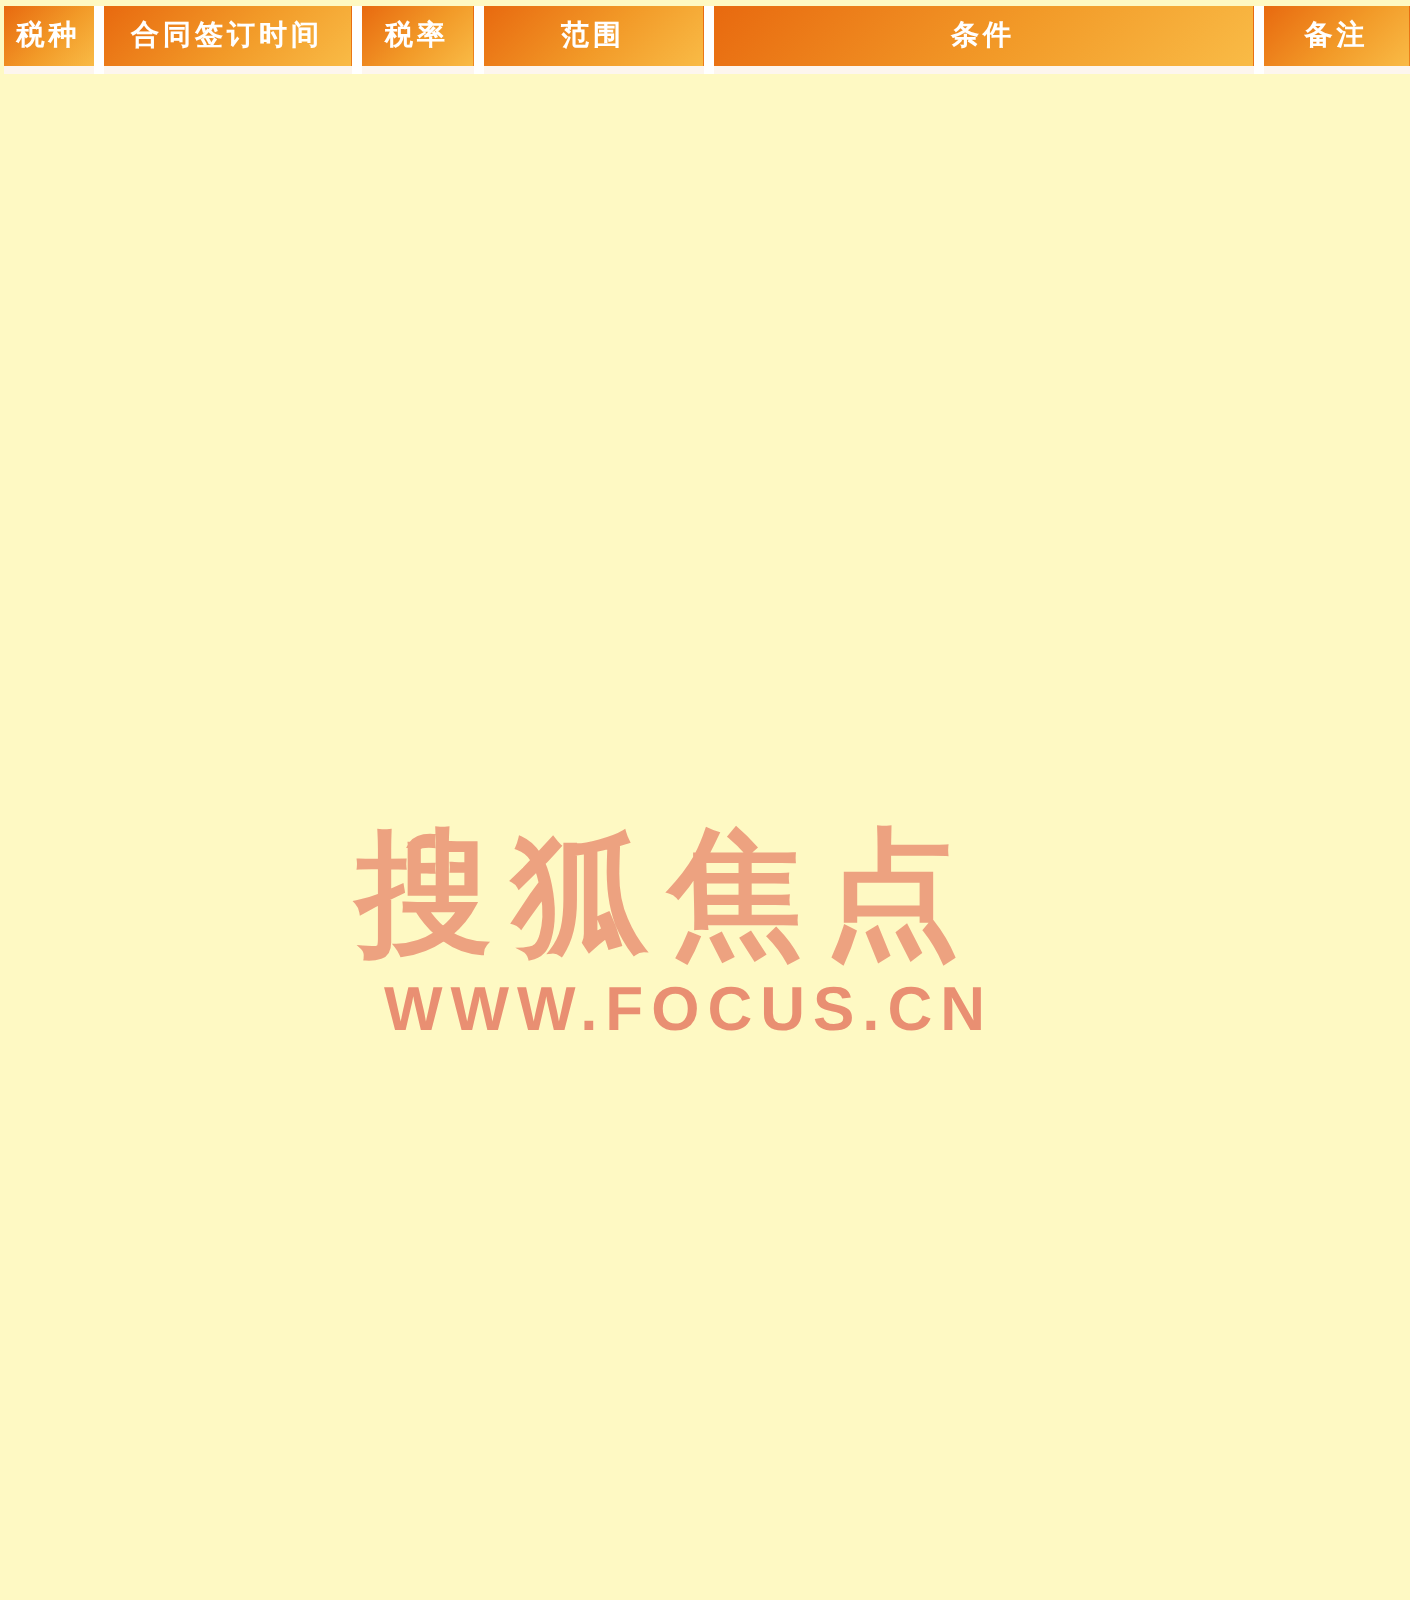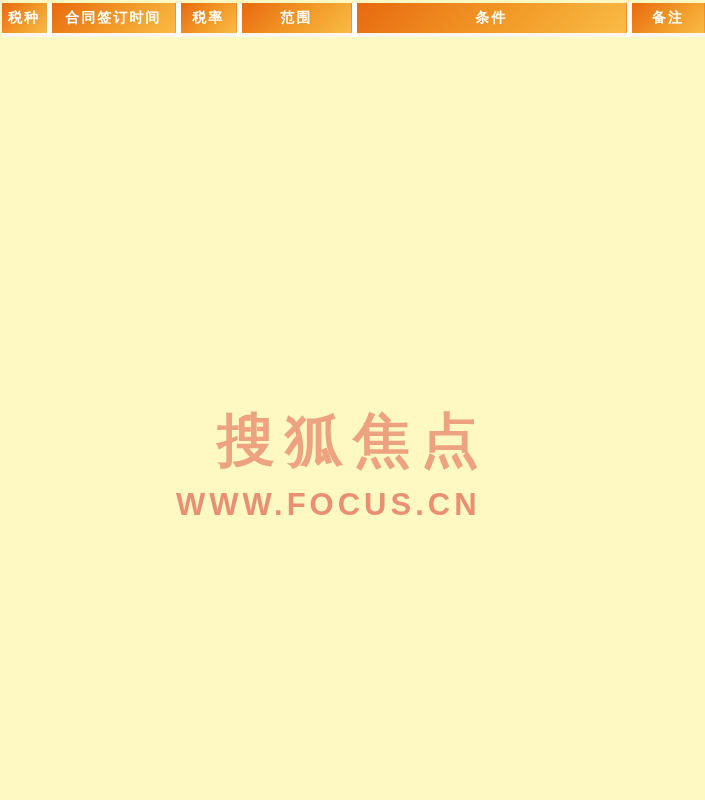--- a/index.html
+++ b/index.html
@@ -5,23 +5,23 @@
   html,body{margin:0;padding:0;background:#fff;}
   .page{position:relative;width:705px;height:800px;overflow:hidden;background:#fef9c3;
         font-family:"Liberation Sans","DejaVu Sans",sans-serif;}
   table{border-collapse:collapse;table-layout:fixed;width:703px;margin:3px 0 0 2px;}
   col.c1{width:47px}col.c2{width:129px}col.c3{width:61px}col.c4{width:115px}col.c5{width:275px}col.c6{width:76px}
   th{background:linear-gradient(135deg,#e8690f 0%,#f29a28 55%,#f9bb46 100%);
      color:#fff;font-size:14px;font-weight:bold;height:28px;letter-spacing:2px;
      border-right:5px solid #fff;border-bottom:4px solid #fdf6ee;}
   th.last{border-right:0;text-align:center;}
   .wm{position:absolute;pointer-events:none;color:#d93a31;font-weight:bold;}
-  .wm-brand{left:178px;top:402px;font-size:58px;letter-spacing:10px;opacity:.45;
-            font-family:"DejaVu Serif","Liberation Serif",serif;margin-left:39px;}
-  .wm-url{left:176px;top:487px;font-size:31px;letter-spacing:4px;opacity:.55;}
+  .wm-brand{left:178px;top:402px;font-size:68px;letter-spacing:10px;opacity:.45;
+            font-family:"DejaVu Serif","Liberation Serif",serif;}
+  .wm-url{left:192px;top:487px;font-size:31px;letter-spacing:4px;opacity:.55;}
 </style>
 </head>
 <body>
 
 <div class="page">
   <table>
     <colgroup>
         <col class="c1">
         <col class="c2">
         <col class="c3">

